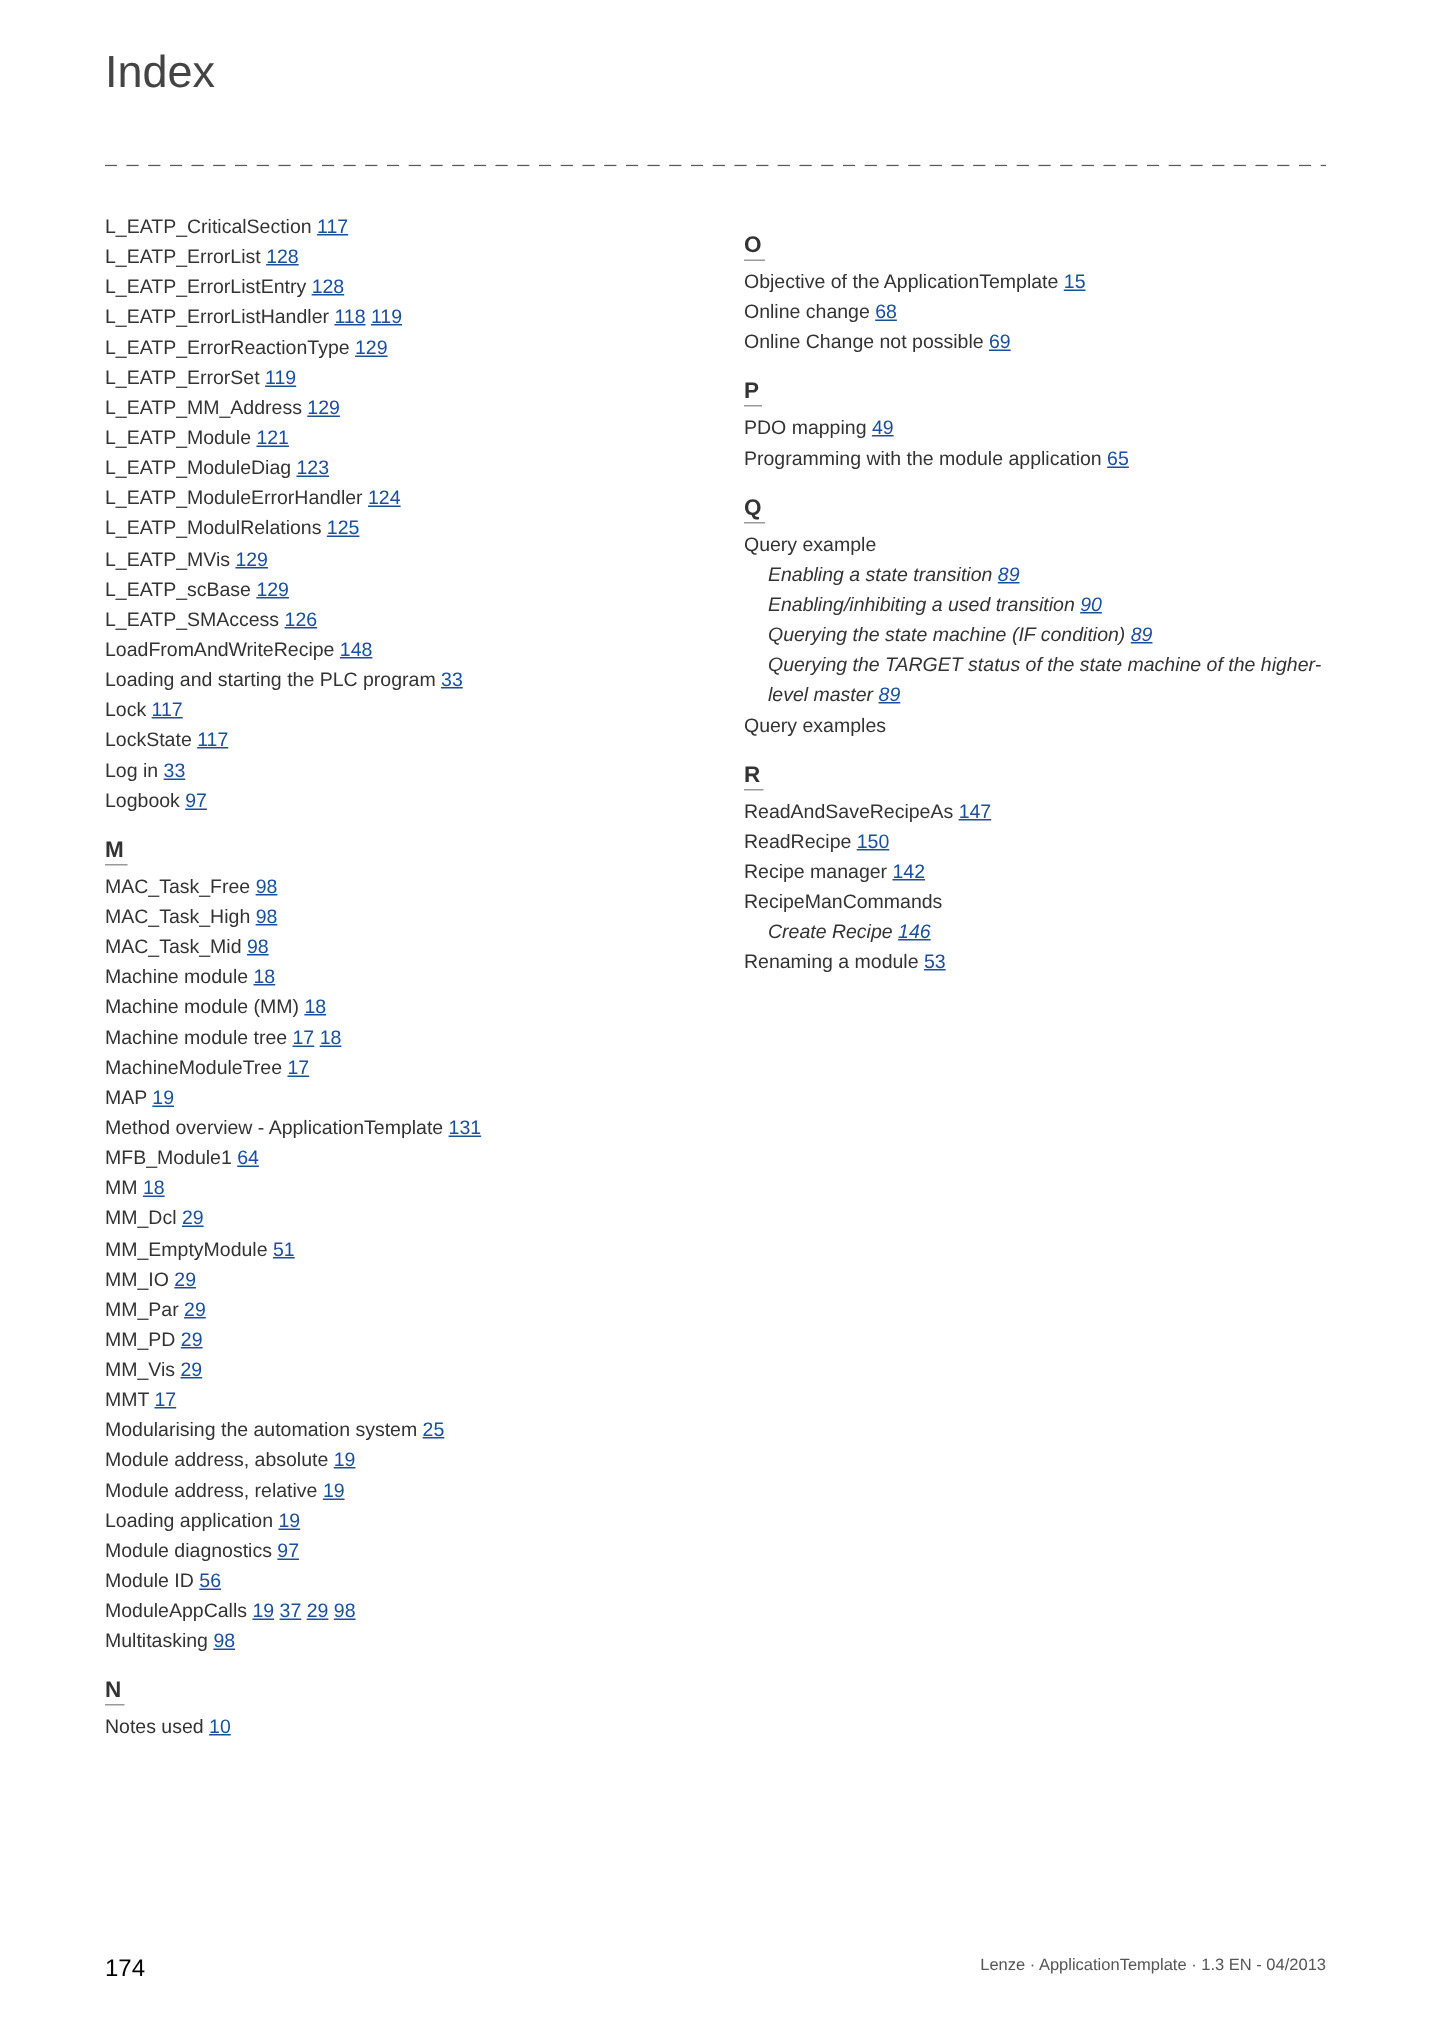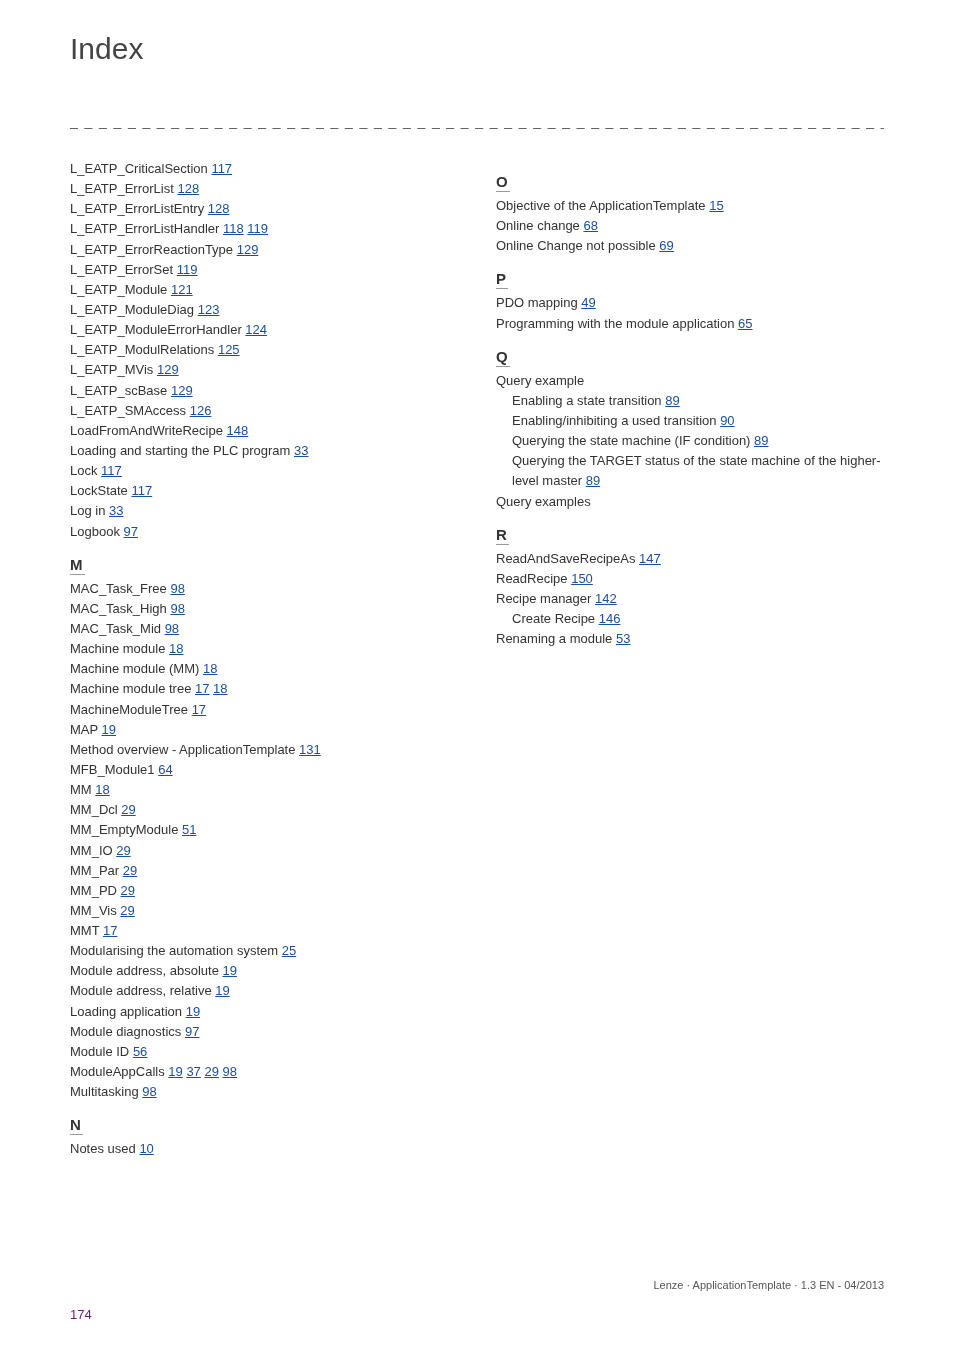--- a/index.html
+++ b/index.html
@@ -15,21 +15,21 @@
     width: 954px;
     height: 1350px;
     box-sizing: border-box;
     padding: 32px 70px 30px 70px;
     position: relative;
   }
   .title {
     font-size: 30px;
     font-weight: 400;
     color: #444;
-    margin-bottom: 47px;
+    margin-bottom: 29px;
   }
   .separator {
     letter-spacing: 1.4px;
     color: #5a5a5a;
     font-size: 14px;
     white-space: nowrap;
     overflow: hidden;
     margin-bottom: 30px;
     width: 100%;
   }
@@ -42,20 +42,21 @@
     flex: 1;
     min-width: 0;
   }
   .entry {
     font-size: 13px;
     line-height: 1.55;
     color: #333;
   }
   .entry.sub {
     padding-left: 16px;
+    font-style: italic;
   }
   .heading {
     font-size: 15px;
     font-weight: 700;
     color: #333;
     margin-top: 14px;
     margin-bottom: 4px;
     border-bottom: 1px solid #999;
     display: inline-block;
     padding-right: 2px;
@@ -71,40 +72,40 @@
     bottom: 28px;
     left: 70px;
     right: 70px;
     display: flex;
     justify-content: space-between;
     font-size: 11px;
     color: #555;
   }
   .footer-left {
     font-weight: 400;
-    color: #701a75;
-    font-size: 13px;
-    margin-top: 28px;
+    color: #000000;
+    font-size: 16px;
   }
 </style>
 </head>
 <body>
 
 <div class="page">
   <div class="title">Index</div>
   <div class="separator">_ _ _ _ _ _ _ _ _ _ _ _ _ _ _ _ _ _ _ _ _ _ _ _ _ _ _ _ _ _ _ _ _ _ _ _ _ _ _ _ _ _ _ _ _ _ _ _ _ _ _ _ _ _ _ _ _ _ _ _ _ _ _ _</div>
 
   <div class="columns">
     <div class="col" id="col-left">
         <div class="entry"><span>L_EATP_CriticalSection  </span><span class="pagelink">117</span></div>
         <div class="entry"><span>L_EATP_ErrorList  </span><span class="pagelink">128</span></div>
         <div class="entry"><span>L_EATP_ErrorListEntry  </span><span class="pagelink">128</span></div>
         <div class="entry"><span>L_EATP_ErrorListHandler  </span><span class="pagelink">118</span>   <span class="pagelink">119</span></div>
         <div class="entry"><span>L_EATP_ErrorReactionType  </span><span class="pagelink">129</span></div>
         <div class="entry"><span>L_EATP_ErrorSet  </span><span class="pagelink">119</span></div>
+        <div class="entry"><span>L_EATP_MM_Address  </span><span class="pagelink">129</span></div>
         <div class="entry"><span>L_EATP_Module  </span><span class="pagelink">121</span></div>
         <div class="entry"><span>L_EATP_ModuleDiag  </span><span class="pagelink">123</span></div>
         <div class="entry"><span>L_EATP_ModuleErrorHandler  </span><span class="pagelink">124</span></div>
         <div class="entry"><span>L_EATP_ModulRelations  </span><span class="pagelink">125</span></div>
         <div class="entry"><span>L_EATP_MVis  </span><span class="pagelink">129</span></div>
         <div class="entry"><span>L_EATP_scBase  </span><span class="pagelink">129</span></div>
         <div class="entry"><span>L_EATP_SMAccess  </span><span class="pagelink">126</span></div>
         <div class="entry"><span>LoadFromAndWriteRecipe  </span><span class="pagelink">148</span></div>
         <div class="entry"><span>Loading and starting the PLC program  </span><span class="pagelink">33</span></div>
         <div class="entry"><span>Lock  </span><span class="pagelink">117</span></div>
@@ -153,20 +154,21 @@
         <div class="entry"><span>Query example</span></div>
         <div class="entry sub"><span>Enabling a state transition  </span><span class="pagelink">89</span></div>
         <div class="entry sub"><span>Enabling/inhibiting a used transition  </span><span class="pagelink">90</span></div>
         <div class="entry sub"><span>Querying the state machine (IF condition)  </span><span class="pagelink">89</span></div>
         <div class="entry sub"><span>Querying the TARGET status of the state machine of the higher-level master  </span><span class="pagelink">89</span></div>
         <div class="entry"><span>Query examples</span></div>
         <div><div class="heading">R</div></div>
         <div class="entry"><span>ReadAndSaveRecipeAs  </span><span class="pagelink">147</span></div>
         <div class="entry"><span>ReadRecipe  </span><span class="pagelink">150</span></div>
         <div class="entry"><span>Recipe manager  </span><span class="pagelink">142</span></div>
+        <div class="entry"><span>RecipeManCommands</span></div>
         <div class="entry sub"><span>Create Recipe  </span><span class="pagelink">146</span></div>
         <div class="entry"><span>Renaming a module  </span><span class="pagelink">53</span></div>
       </div>
   </div>
 
   <div class="footer">
     <span class="footer-left">174</span>
     <span>Lenze · ApplicationTemplate · 1.3 EN - 04/2013</span>
   </div>
 </div>

